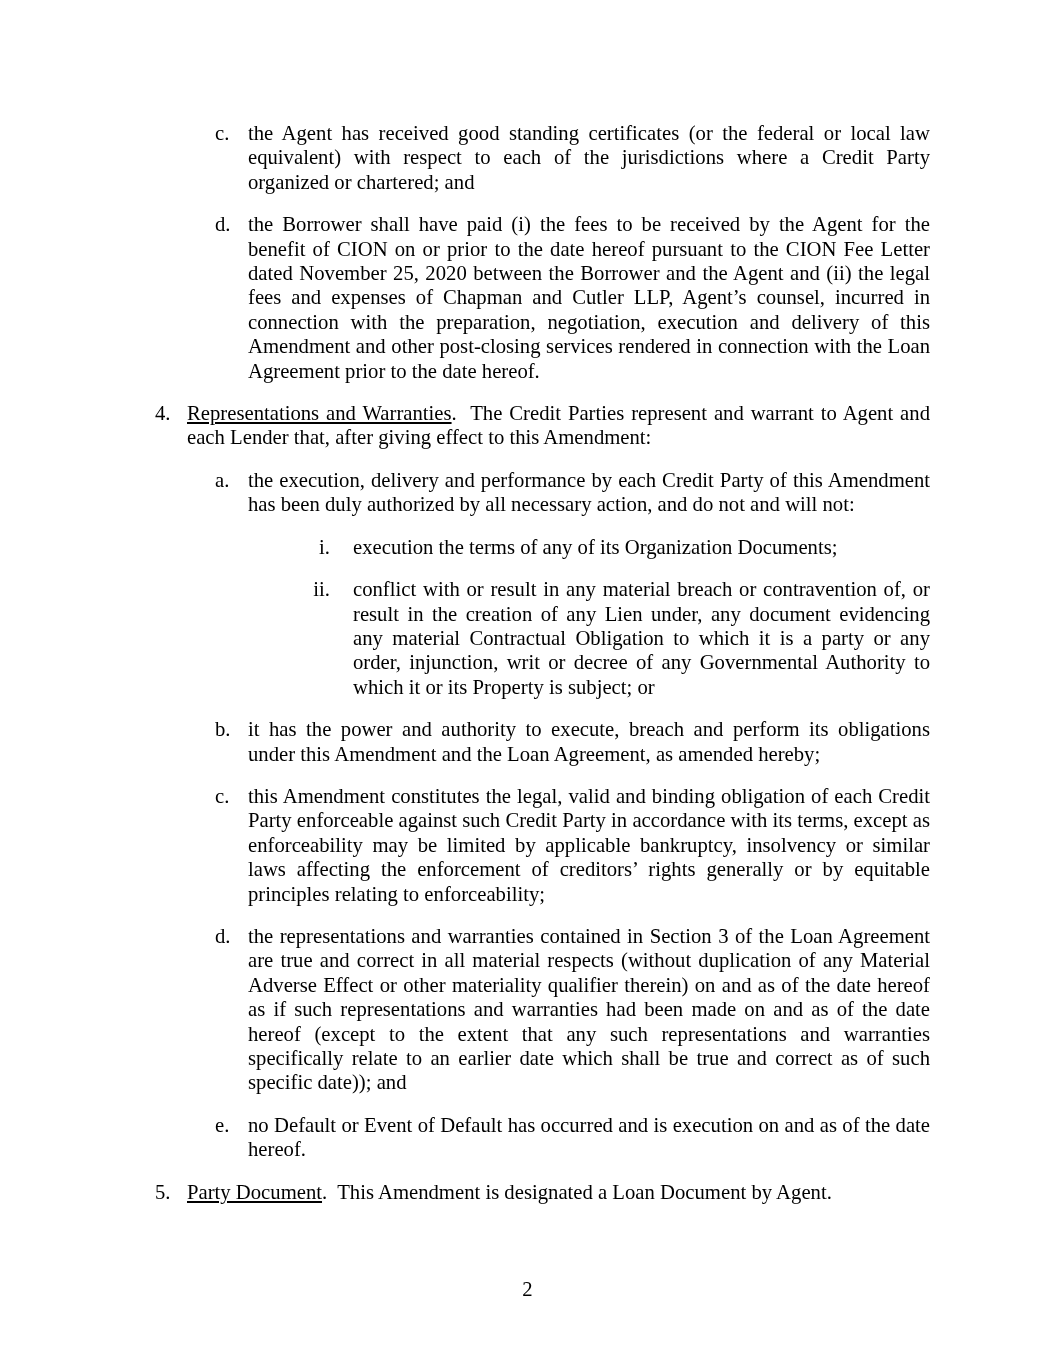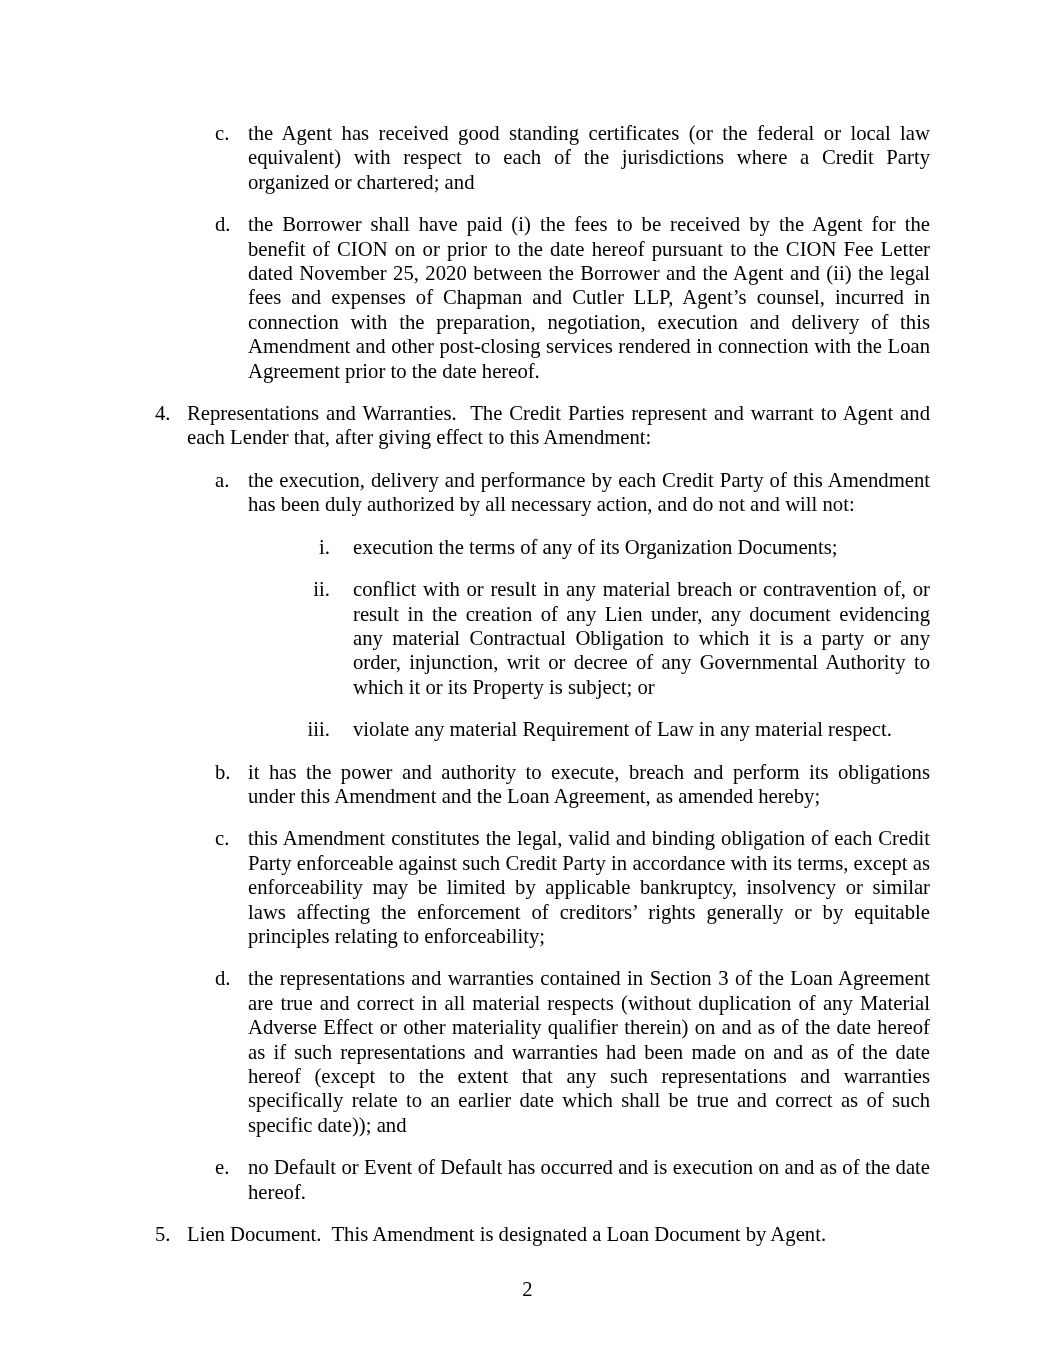--- a/index.html
+++ b/index.html
@@ -36,21 +36,21 @@
   .li .body {
     flex: 1 1 auto;
     text-align: justify;
     hyphens: none;
   }
   .lvl1 .marker { width: 32px; }
   .lvl2 { margin-left: 60px; }
   .lvl2 .marker { width: 33px; }
   .lvl3 { margin-left: 145px; }
   .lvl3 .marker { width: 30px; text-align: right; margin-right: 23px; }
-  .u { }
+  .u { text-decoration: underline; }
   .page-number {
     position: absolute;
     top: 1277px;
     left: 0;
     right: 0;
     text-align: center;
   }
 </style>
 </head>
 <body>
@@ -81,24 +81,20 @@
     <div class="li lvl3">
       <span class="marker">i.</span>
       <span class="body">execution the terms of any of its Organization Documents;</span>
     </div>
 
     <div class="li lvl3">
       <span class="marker">ii.</span>
       <span class="body">conflict with or result in any material breach or contravention of, or result in the creation of any Lien under, any document evidencing any material Contractual Obligation to which it is a party or any order, injunction, writ or decree of any Governmental Authority to which it or its Property is subject; or</span>
     </div>
 
-    <div class="li lvl3">
-      <span class="marker">iii.</span>
-      <span class="body">violate any material Requirement of Law in any material respect.</span>
-    </div>
 
     <div class="li lvl2">
       <span class="marker">b.</span>
       <span class="body">it has the power and authority to execute, breach and perform its obligations under this Amendment and the Loan Agreement, as amended hereby;</span>
     </div>
 
     <div class="li lvl2">
       <span class="marker">c.</span>
       <span class="body">this Amendment constitutes the legal, valid and binding obligation of each Credit Party enforceable against such Credit Party in accordance with its terms, except as enforceability may be limited by applicable bankruptcy, insolvency or similar laws affecting the enforcement of creditors’ rights generally or by equitable principles relating to enforceability;</span>
     </div>
@@ -108,19 +104,19 @@
       <span class="body">the representations and warranties contained in Section 3 of the Loan Agreement are true and correct in all material respects (without duplication of any Material Adverse Effect or other materiality qualifier therein) on and as of the date hereof as if such representations and warranties had been made on and as of the date hereof (except to the extent that any such representations and warranties specifically relate to an earlier date which shall be true and correct as of such specific date)); and</span>
     </div>
 
     <div class="li lvl2">
       <span class="marker">e.</span>
       <span class="body">no Default or Event of Default has occurred and is execution on and as of the date hereof.</span>
     </div>
 
     <div class="li lvl1">
       <span class="marker">5.</span>
-      <span class="body"><span class="u">Lien Document</span><span>.&nbsp; This Amendment is designated a Loan Document by Agent.</span></span>
+      <span class="body"><span class="u">Party Document</span><span>.&nbsp; This Amendment is designated a Loan Document by Agent.</span></span>
     </div>
 
   </div>
 
   <div class="page-number">2</div>
 </div>
 
 </body></html>

